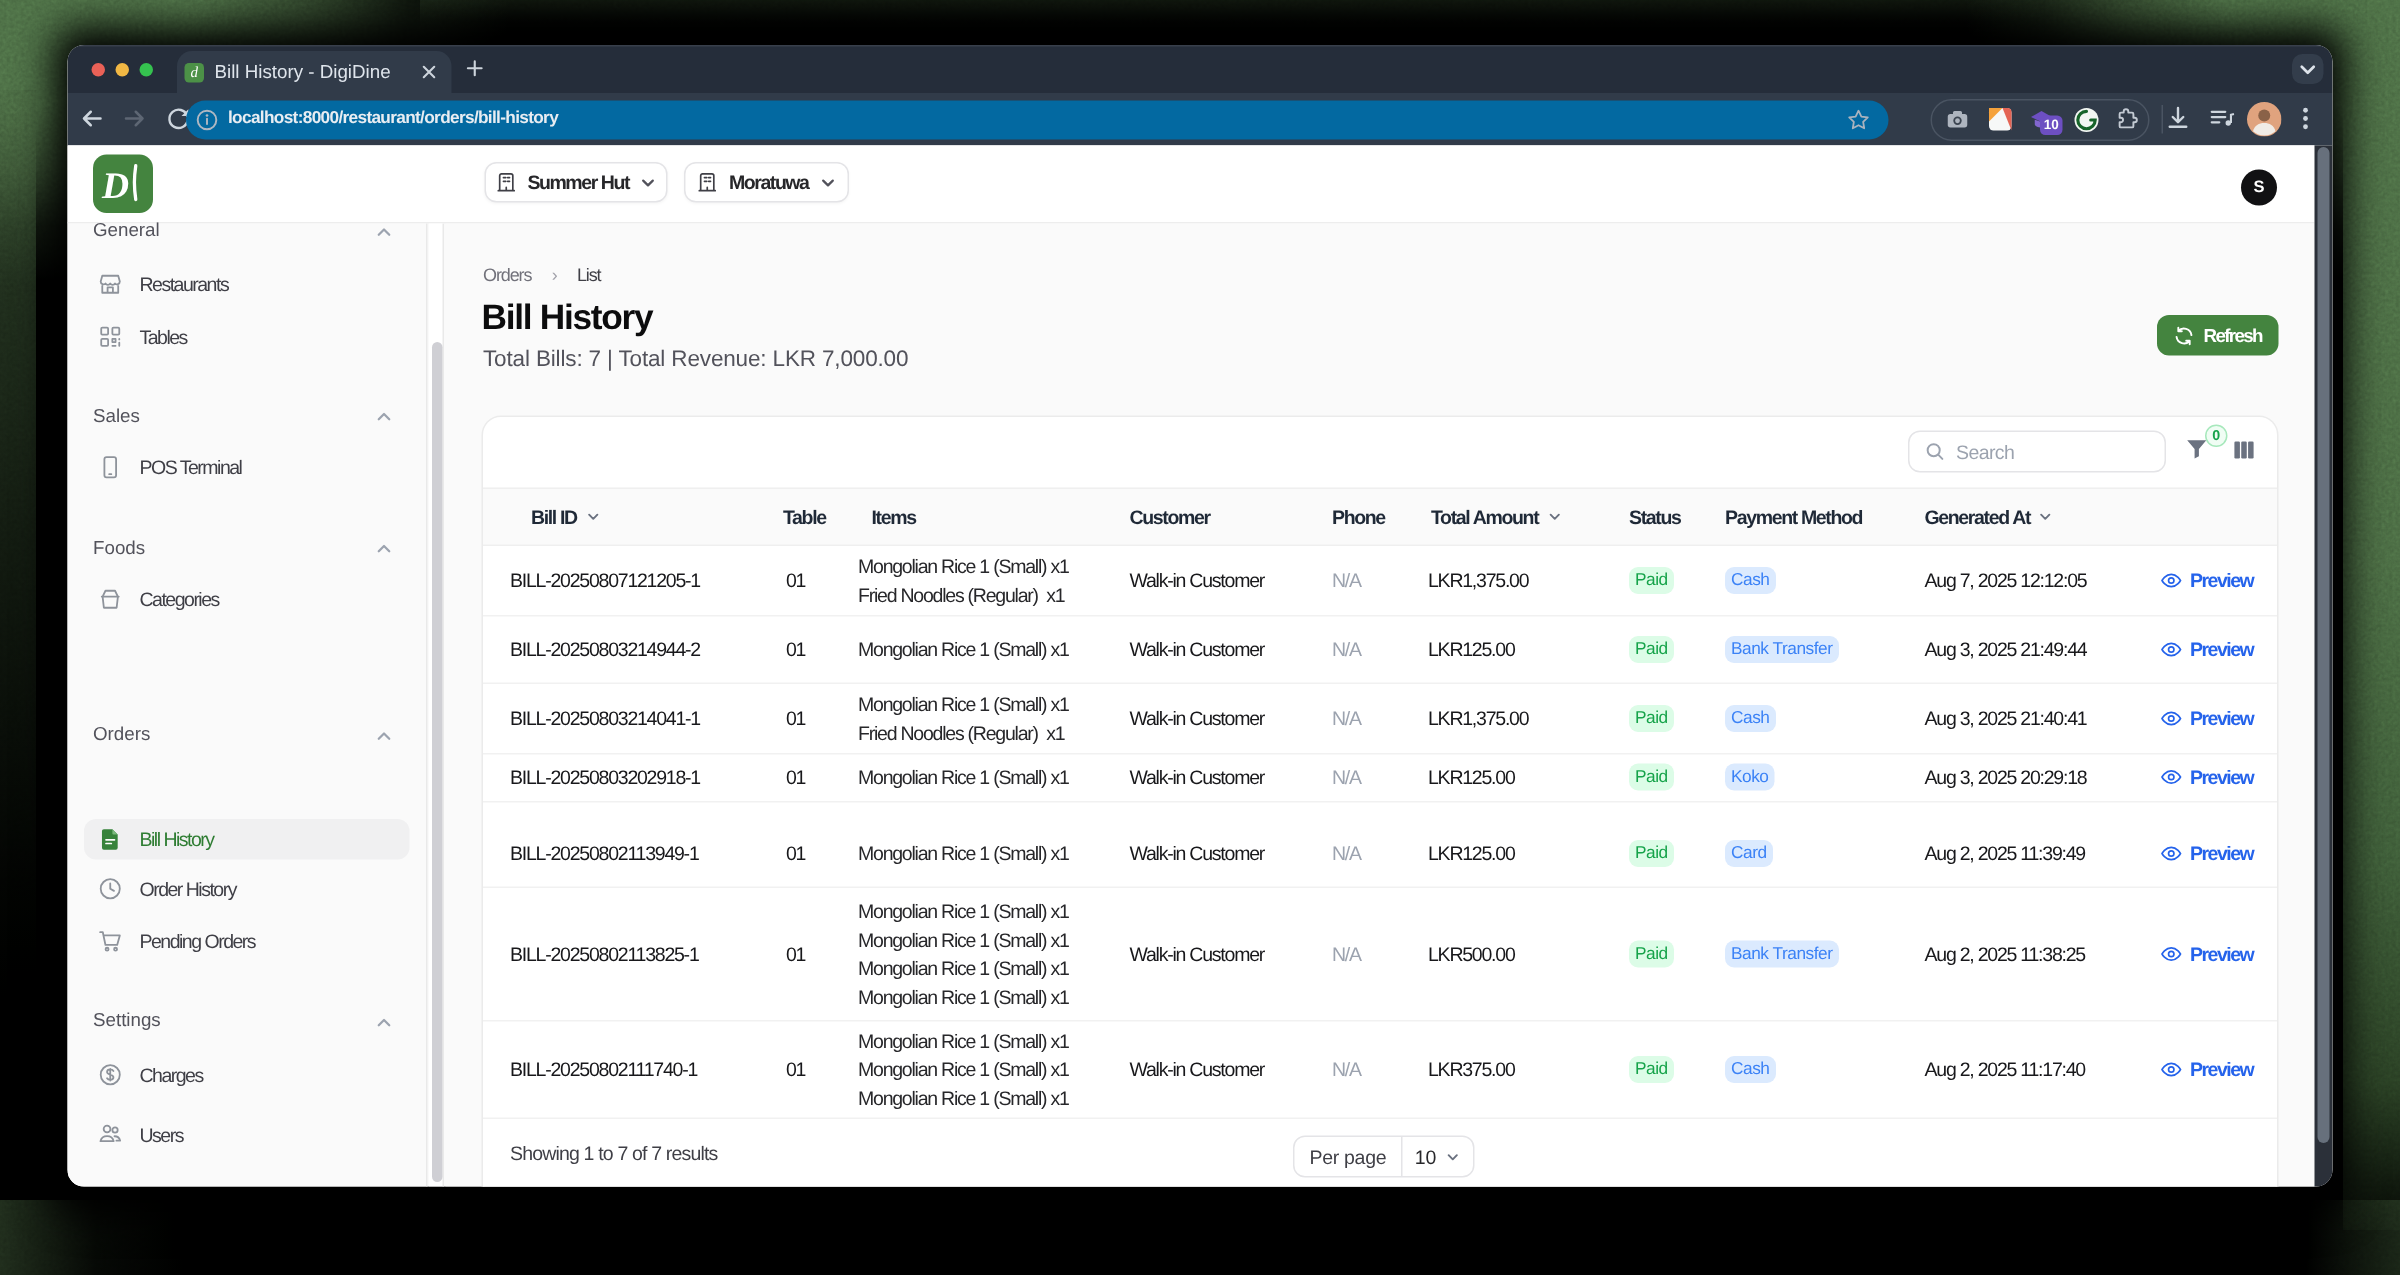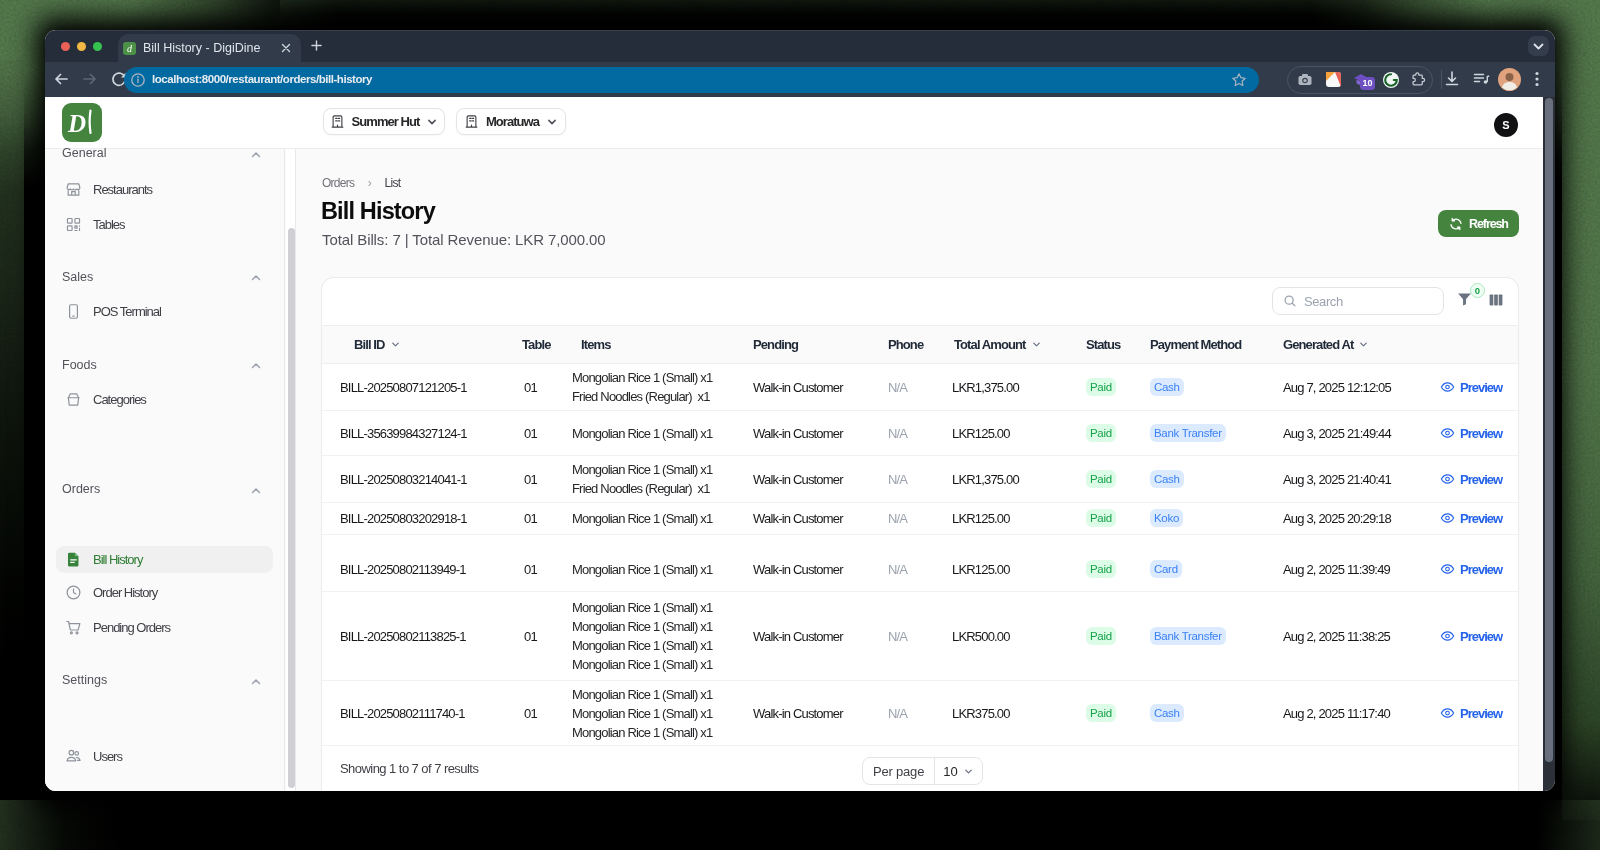--- a/index.html
+++ b/index.html
@@ -274,20 +274,27 @@
             <path d="M2.5 3.5h2.5l2.5 12h11l2.5-9H6"></path>
             <circle cx="9" cy="19.5" r="1.4"></circle>
             <circle cx="17" cy="19.5" r="1.4"></circle>
           </svg>
         Pending Orders
       </div>
       <div class="seclabel" style="top:524px;">Settings</div>
       <svg class="secchev" style="top:526.5px;" viewBox="0 0 12 12">
           <path d="M2.5 7.5L6 4l3.5 3.5" stroke="#9ca3af" stroke-width="1.5" fill="none" stroke-linecap="round" stroke-linejoin="round"></path>
         </svg>
+      <div class="navitem" style="top:553.5px;">
+        <svg width="17" height="17" viewBox="0 0 24 24" fill="none" stroke="#8E939B" stroke-width="1.7" stroke-linecap="round" stroke-linejoin="round">
+            <circle cx="12" cy="12" r="9"></circle>
+            <path d="M12 6.5v11M15 8.5c-.6-1-1.7-1.5-3-1.5-1.6 0-3 .8-3 2.4 0 3.2 6 1.8 6 5 0 1.6-1.4 2.4-3 2.4-1.3 0-2.4-.5-3-1.5"></path>
+          </svg>
+        Charges
+      </div>
       <div class="navitem" style="top:588.1px;align-items:flex-end;">
         <svg width="17" height="17" viewBox="0 0 24 24" fill="none" stroke="#8E939B" stroke-width="1.7" stroke-linecap="round" stroke-linejoin="round">
             <circle cx="9" cy="8" r="3.2"></circle>
             <path d="M2.8 19.5c.7-3.2 3.2-4.8 6.2-4.8s5.5 1.6 6.2 4.8z"></path>
             <circle cx="16.5" cy="9" r="2.5"></circle>
             <path d="M16 14.8c2.6 0 4.7 1.4 5.3 4.2h-3.5"></path>
           </svg>
         Users
       </div>
     </div>
@@ -321,21 +328,21 @@
             <rect x="7.7" y="3" width="4.6" height="14" rx="1"></rect>
             <rect x="13.4" y="3" width="4.6" height="14" rx="1"></rect>
           </svg>
 
         <div class="thead">
           <div class="th" style="left:32px;">Bill ID <svg width="11" height="11" viewBox="0 0 12 12">
                 <path d="M3 4.5l3 3 3-3" stroke="#6b7280" stroke-width="1.4" fill="none" stroke-linecap="round" stroke-linejoin="round"></path>
               </svg></div>
           <div class="th" style="left:200px;">Table</div>
           <div class="th" style="left:259px;">Items</div>
-          <div class="th" style="left:431px;">Pending</div>
+          <div class="th" style="left:431px;">Customer</div>
           <div class="th" style="left:566px;">Phone</div>
           <div class="th" style="left:632px;">Total Amount <svg width="11" height="11" viewBox="0 0 12 12">
                 <path d="M3 4.5l3 3 3-3" stroke="#6b7280" stroke-width="1.4" fill="none" stroke-linecap="round" stroke-linejoin="round"></path>
               </svg></div>
           <div class="th" style="left:764px;">Status</div>
           <div class="th" style="left:828px;">Payment Method</div>
           <div class="th" style="left:961px;">Generated At <svg width="11" height="11" viewBox="0 0 12 12">
                 <path d="M3 4.5l3 3 3-3" stroke="#6b7280" stroke-width="1.4" fill="none" stroke-linecap="round" stroke-linejoin="round"></path>
               </svg></div>
         </div>
@@ -349,21 +356,21 @@
           <div class="td" style="left:630px;">LKR1,375.00</div>
           <div class="pill paid" style="left:764px;">Paid</div>
           <div class="pill blue" style="left:828px;">Cash</div>
           <div class="td" style="left:961px;">Aug 7, 2025 12:12:05</div>
           <div class="preview"><svg width="15" height="15" viewBox="0 0 20 20" fill="none" stroke="#2563EB" stroke-width="1.5">
                 <path d="M1.8 10S4.8 4.5 10 4.5 18.2 10 18.2 10 15.2 15.5 10 15.5 1.8 10 1.8 10z"></path>
                 <circle cx="10" cy="10" r="2.4"></circle>
               </svg>Preview</div>
         </div>
         <div class="trow" style="top:132.5px; height:45px;">
-          <div class="td" style="left:18px;">BILL-35639984327124-1</div>
+          <div class="td" style="left:18px;">BILL-20250803214944-2</div>
           <div class="td" style="left:202px;">01</div>
           <div class="items">Mongolian Rice 1 (Small) x1</div>
           <div class="td" style="left:431px;">Walk-in Customer</div>
           <div class="td na" style="left:566px;">N/A</div>
           <div class="td" style="left:630px;">LKR125.00</div>
           <div class="pill paid" style="left:764px;">Paid</div>
           <div class="pill blue" style="left:828px;">Bank Transfer</div>
           <div class="td" style="left:961px;">Aug 3, 2025 21:49:44</div>
           <div class="preview"><svg width="15" height="15" viewBox="0 0 20 20" fill="none" stroke="#2563EB" stroke-width="1.5">
                 <path d="M1.8 10S4.8 4.5 10 4.5 18.2 10 18.2 10 15.2 15.5 10 15.5 1.8 10 1.8 10z"></path>

